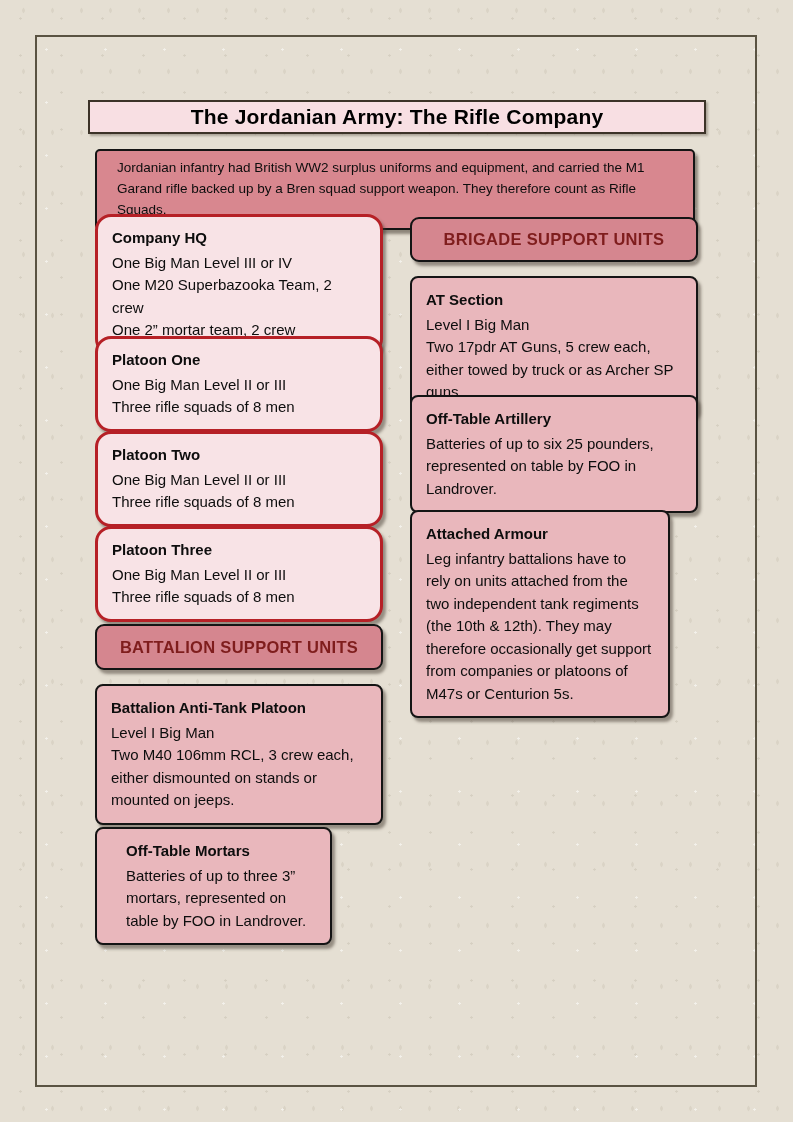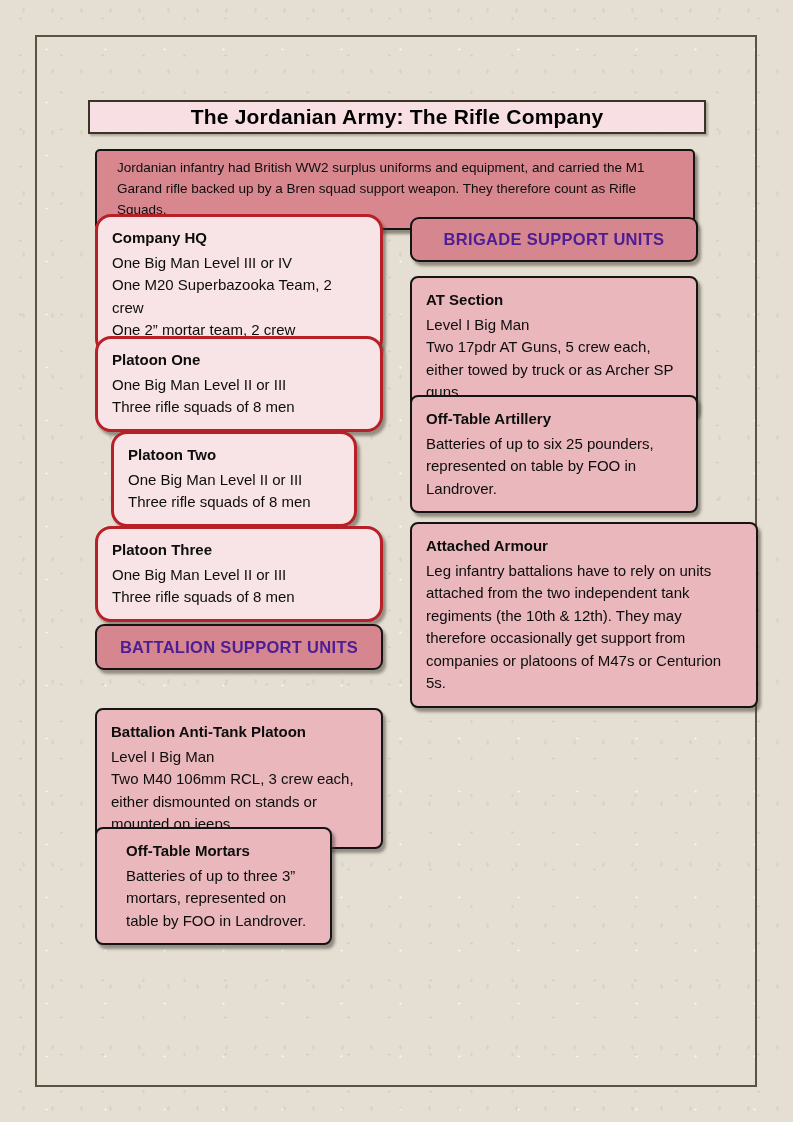--- a/index.html
+++ b/index.html
@@ -54,21 +54,21 @@
   .unit.dark {
     background: var(--support-box-bg, #e9b7bc);
     border: 2px solid #141414;
     border-radius: 8px;
     padding: 11px 14px;
   }
   .hdr {
     background: var(--header-bg, #d5868f);
     border: 2px solid #141414; border-radius: 9px;
     display: flex; align-items: center; justify-content: center;
-    font-weight: bold; font-size: 16.5px; letter-spacing: 0.3px; color: #4c1d95;
+    font-weight: bold; font-size: 16.5px; letter-spacing: 0.3px; color: #7f1d1d;
     box-shadow: 3px 4px 3px rgba(70,60,50,0.5);
   }
 </style>
 </head>
 <body>
 
 <div class="page">
   <div class="frame"></div>
 
   <div class="abs title-box">
@@ -85,37 +85,37 @@
     <div>One M20 Superbazooka Team, 2 crew</div>
     <div>One 2” mortar team, 2 crew</div>
   </div>
 
   <div class="abs unit red" style="left:95px; top:336px; width:288px;">
     <div class="t">Platoon One</div>
     <div>One Big Man Level II or III</div>
     <div>Three rifle squads of 8 men</div>
   </div>
 
-  <div class="abs unit red" style="left:111px; top:431px; width:246px;">
+  <div class="abs unit red" style="left:95px; top:431px; width:288px;">
     <div class="t">Platoon Two</div>
     <div>One Big Man Level II or III</div>
     <div>Three rifle squads of 8 men</div>
   </div>
 
   <div class="abs unit red" style="left:95px; top:526px; width:288px;">
     <div class="t">Platoon Three</div>
     <div>One Big Man Level II or III</div>
     <div>Three rifle squads of 8 men</div>
   </div>
 
   <div class="abs hdr" style="left:95px; top:624px; width:288px; height:46px;">
     <span>BATTALION SUPPORT UNITS</span>
   </div>
 
-  <div class="abs unit dark" style="left:95px; top:684px; width:288px;margin-top:24px;">
+  <div class="abs unit dark" style="left:95px; top:684px; width:288px;">
     <div class="t">Battalion Anti-Tank Platoon</div>
     <div>Level I Big Man</div>
     <div>Two M40 106mm RCL, 3 crew each, either dismounted on stands or mounted on jeeps.</div>
   </div>
 
   <div class="abs unit dark" style="left:95px; top:827px; width:237px;padding-left:29px;">
     <div class="t">Off-Table Mortars</div>
     <div>Batteries of up to three 3” mortars, represented on table by FOO in Landrover.</div>
   </div>
 
@@ -127,17 +127,17 @@
     <div class="t">AT Section</div>
     <div>Level I Big Man</div>
     <div>Two 17pdr AT Guns, 5 crew each, either towed by truck or as Archer SP guns</div>
   </div>
 
   <div class="abs unit dark" style="left:410px; top:395px; width:288px;">
     <div class="t">Off-Table Artillery</div>
     <div>Batteries of up to six 25 pounders, represented on table by FOO in Landrover.</div>
   </div>
 
-  <div class="abs unit dark" style="left:410px; top:510px; width:348px;margin-top:12px;">
+  <div class="abs unit dark" style="left:410px; top:510px; width:260px;">
     <div class="t">Attached Armour</div>
     <div>Leg infantry battalions have to rely on units attached from the two independent tank regiments (the 10th &amp; 12th). They may therefore occasionally get support from companies or platoons of M47s or Centurion 5s.</div>
   </div>
 </div>
 
 </body></html>

